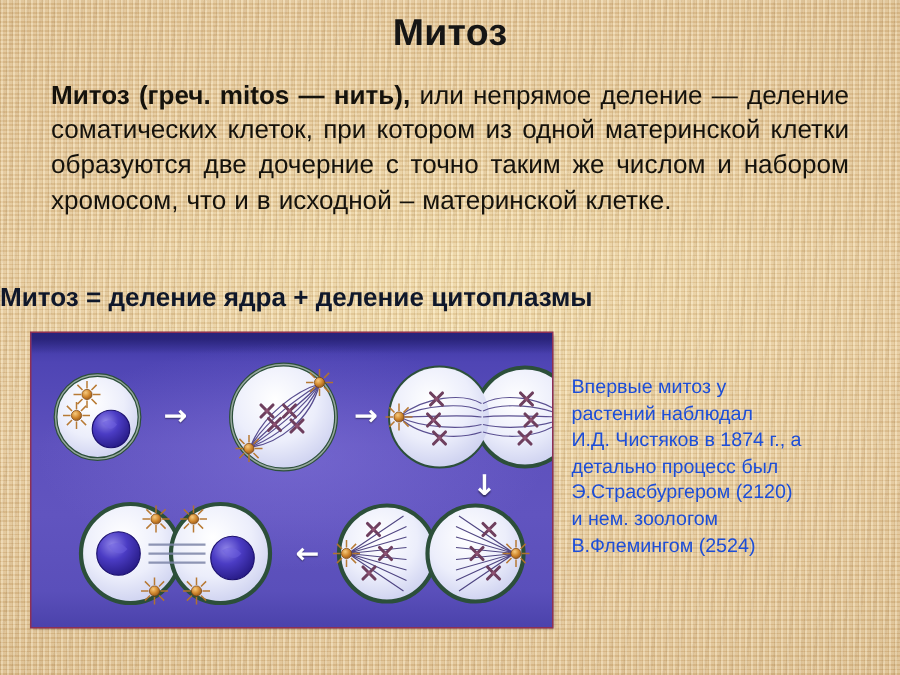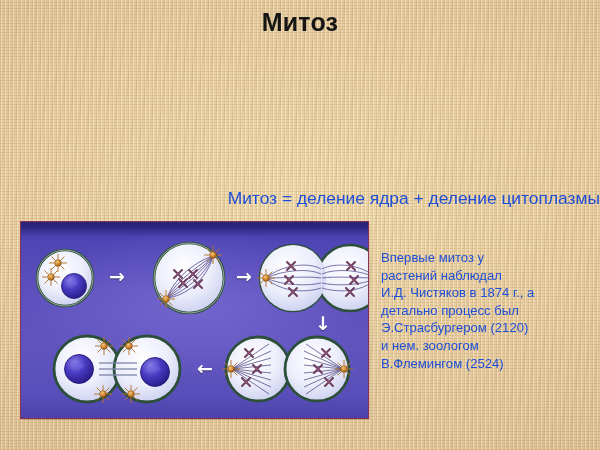--- a/index.html
+++ b/index.html
@@ -42,22 +42,22 @@
   }
   .body-text{
     position:absolute;left:34px;top:52px;width:532px;
     font-size:17.4px;line-height:23.2px;color:#15120c;
     text-align:justify;text-justify:inter-word;
     word-spacing:.5px;
   }
   .body-text b{font-weight:bold;}
   .subtitle{
     position:absolute;left:0;right:0;top:188px;
-    text-align:right;
-    font-size:17.4px;font-weight:normal;color:#1d4ed8;
+    text-align:left;
+    font-size:17.4px;font-weight:bold;color:#0f172a;
   }
 
   
   .caption{
     position:absolute;left:381px;top:249px;width:214px;
     font-size:13.1px;line-height:17.6px;color:#1d4ed8;
   }
 
   
   #panel{
@@ -82,20 +82,23 @@
 </head>
 <body>
 
 <div id="paper"></div>
 <div id="grain"></div>
 
 <div id="wrap">
 
   <div class="title">Митоз</div>
 
+  <div class="body-text">
+    <b>Митоз (греч. mitos — нить),</b><span> или непрямое деление — деление соматических клеток, при котором из одной материнской клетки образуются две дочерние с точно таким же числом и набором хромосом, что и в исходной – материнской клетке.</span>
+  </div>
 
   <div class="subtitle">Митоз = деление ядра + деление цитоплазмы</div>
 
   <div class="caption">
     <div>Впервые митоз у</div>
     <div>растений наблюдал</div>
     <div>И.Д. Чистяков в 1874 г., а</div>
     <div>детально процесс был</div>
     <div>Э.Страсбургером (2120)</div>
     <div>и нем. зоологом</div>

